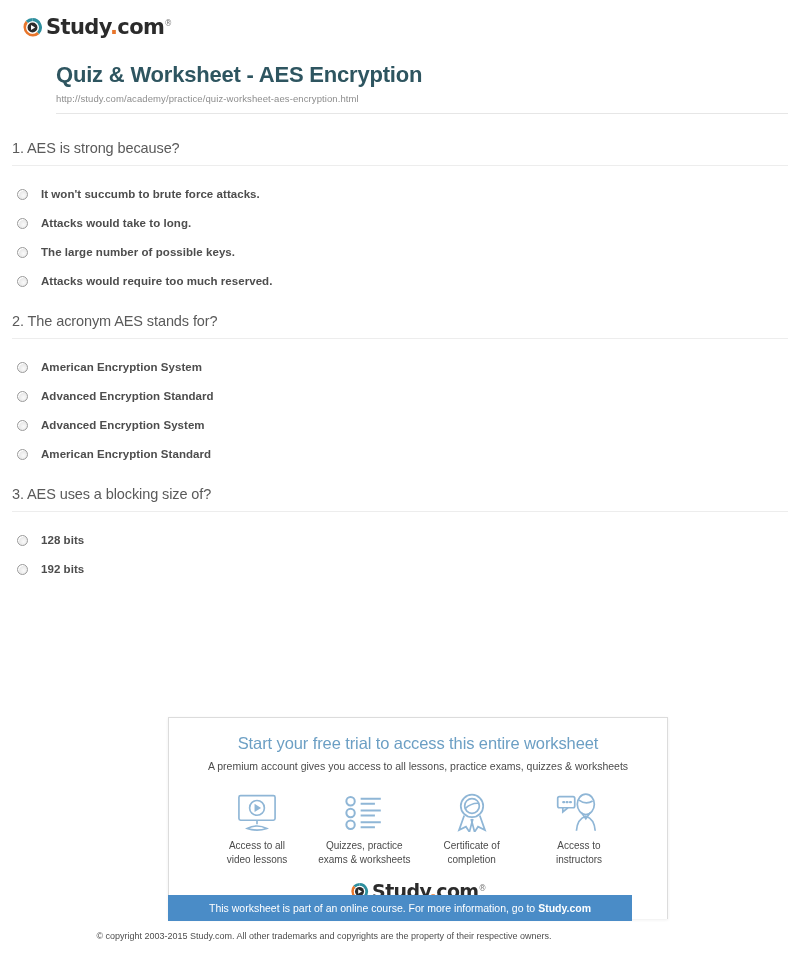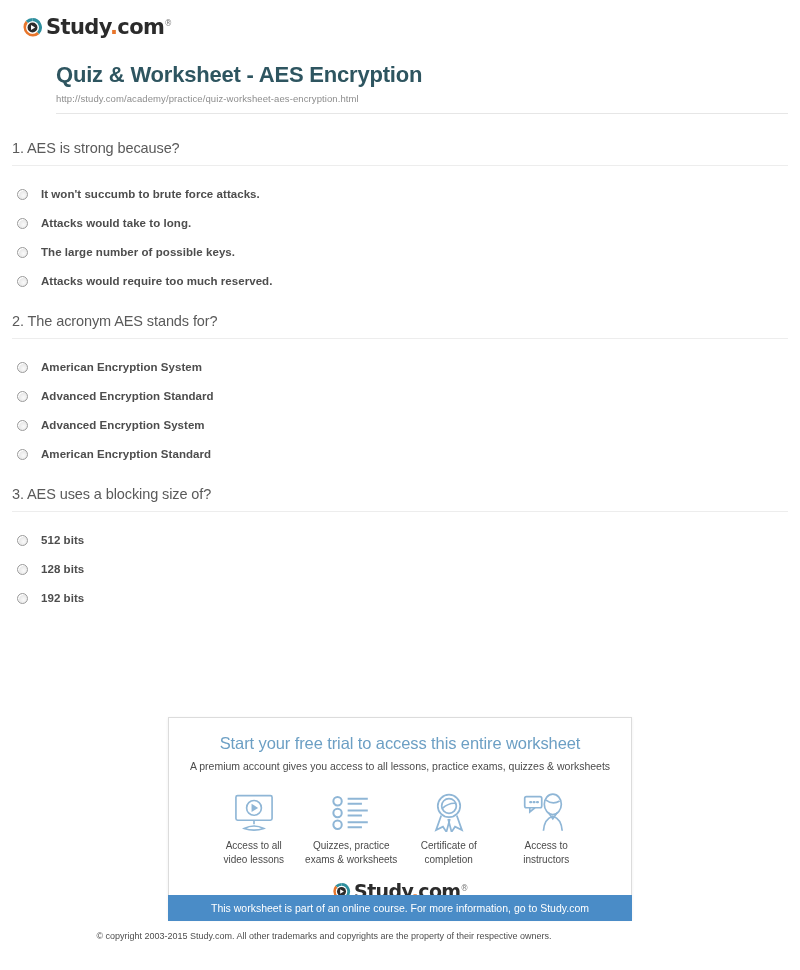--- a/index.html
+++ b/index.html
@@ -112,21 +112,21 @@
     font-weight: bold;
     color: #4d4d4d;
     letter-spacing: 0.05px;
   }
 
   
   .promo {
     position: absolute;
     left: 168px;
     top: 717px;
-    width: 464px;
+    width: 500px;
     box-sizing: border-box;
     background: #ffffff;
     border: 1px solid #dcdcdc;
     border-bottom: none;
     box-shadow: 0 1px 3px rgba(0,0,0,0.07);
   }
   .promo-inner { padding: 16px 10px 10px 10px; text-align: center; }
   .promo-heading {
     font-size: 16.5px;
     color: #6c9fc4;
@@ -173,21 +173,21 @@
     left: 168px;
     top: 895px;
     width: 464px;
     box-sizing: border-box;
     background: #4a8cc7;
     color: #ffffff;
     text-align: center;
     font-size: 10.5px;
     padding: 7px 0;
   }
-  .promo-banner b { font-weight: normal; }
+  .promo-banner b { font-weight: bold; }
 
   
   .footer {
     position: absolute;
     left: 0;
     top: 930px;
     width: 648px;
     text-align: center;
     font-size: 9px;
     color: #4d4d4d;
@@ -262,24 +262,20 @@
         <span class="radio"></span>
         <span class="choice-label">American Encryption Standard</span>
       </label>
     </div>
   </div>
 
   <div class="question-block">
     <div class="question-title">3. AES uses a blocking size of?</div>
     <hr class="question-rule">
     <div class="choices">
-      <label class="choice">
-        <span class="radio"></span>
-        <span class="choice-label">512 bits</span>
-      </label>
       <label class="choice">
         <span class="radio"></span>
         <span class="choice-label">128 bits</span>
       </label>
       <label class="choice">
         <span class="radio"></span>
         <span class="choice-label">192 bits</span>
       </label>
     </div>
   </div>

